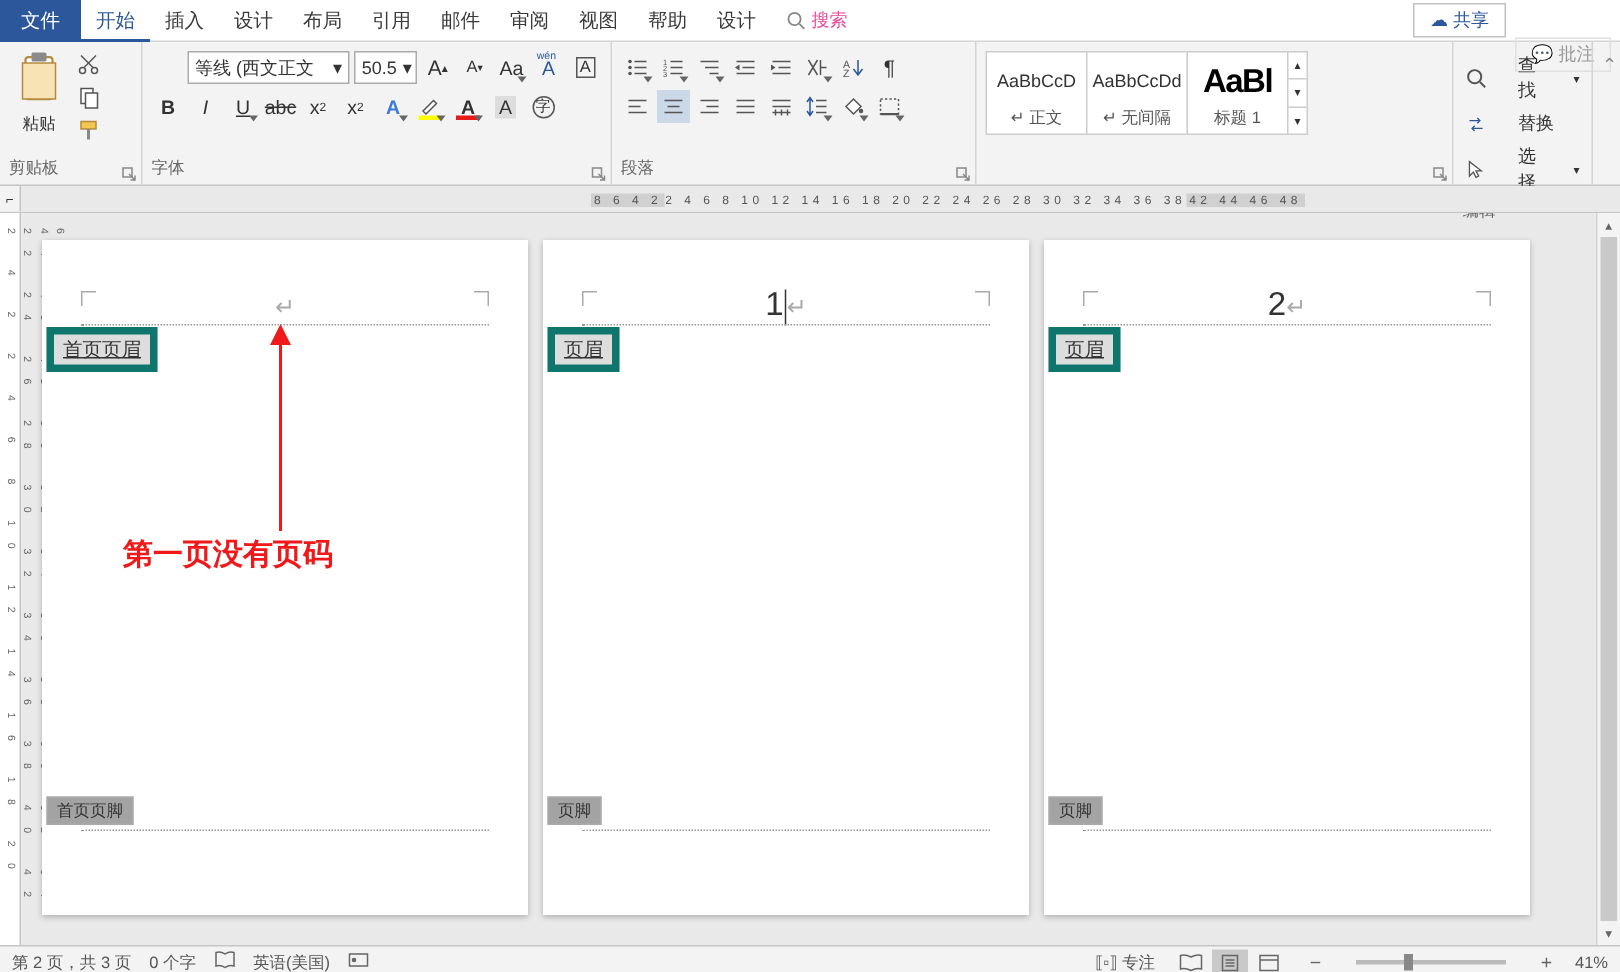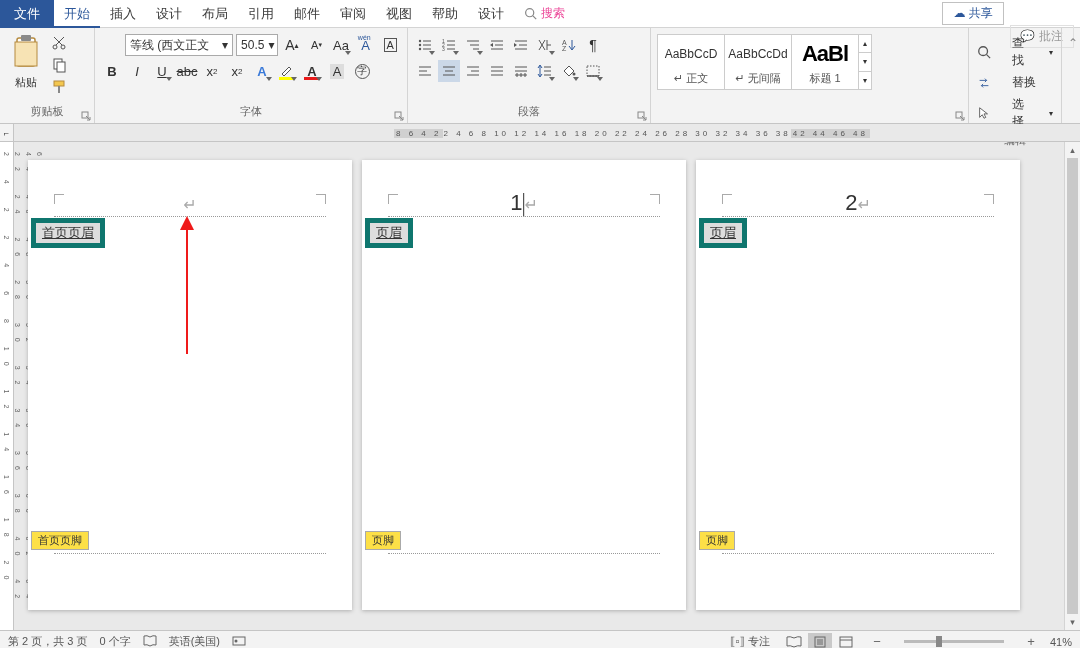--- a/index.html
+++ b/index.html
@@ -12,21 +12,21 @@
 .menubar-item.active { color: #2c579a; border-bottom: 2px solid #2c579a; }
 .menubar-spacer { flex: 1; }
 .search-box { display: flex; align-items: center; color: #ec4899; padding: 0 10px; }
 .search-box svg { margin-right: 4px; }
 .share-btn { border: 1px solid #c1c1c1; padding: 2px 10px; color: #2c579a; margin-right: 6px; font-size: 12px; }
 .comment-btn { border: 1px solid #e0e0e0; padding: 2px 10px; color: #999; margin-right: 6px; font-size: 12px; margin-top: 45px; }
 
 
 .ribbon { height: 96px; background: #f3f3f3; display: flex; border-bottom: 1px solid #c5c5c5; }
 .ribbon-group { border-right: 1px solid #d4d4d4; padding: 2px 6px 2px 6px; display: flex; flex-direction: column; position: relative; }
-.ribbon-group-label { text-align: center; font-size: 11px; color: #666; padding: 2px 0; }
+.ribbon-group-label { font-size: 11px; color: #666; padding: 2px 0; }
 .ribbon-group-body { flex: 1; display: flex; align-items: flex-start; gap: 4px; }
 .dialog-launcher { position: absolute; bottom: 3px; right: 3px; width: 10px; height: 10px; }
 .dialog-launcher svg { width: 10px; height: 10px; }
 
 
 .clipboard-paste { width: 40px; text-align: center; padding: 4px 2px; }
 .clipboard-paste-icon { width: 30px; height: 36px; margin: 0 auto 2px; }
 .clipboard-side { display: flex; flex-direction: column; gap: 4px; padding-top: 4px; }
 .small-icon { width: 18px; height: 18px; display: flex; align-items: center; justify-content: center; }
 
@@ -76,21 +76,21 @@
 .pages-wrap { flex: 1; display: flex; gap: 10px; padding: 18px 14px; overflow: hidden; }
 .page { width: 324px; height: 450px; background: #fff; box-shadow: 0 1px 4px rgba(0,0,0,0.25); position: relative; }
 .page-margin-mark { position: absolute; width: 10px; height: 10px; }
 .page-margin-mark.tl { top: 34px; left: 26px; border-left: 1px solid #aaa; border-top: 1px solid #aaa; }
 .page-margin-mark.tr { top: 34px; right: 26px; border-right: 1px solid #aaa; border-top: 1px solid #aaa; }
 .page-pgnum { position: absolute; top: 30px; left: 50%; transform: translateX(-50%); font-size: 22px; font-family: "Times New Roman", serif; }
 .page-pgnum .ret { color: #aaa; font-size: 16px; }
 .header-line { position: absolute; top: 56px; left: 26px; right: 26px; border-top: 1px dotted #999; }
 .header-tag { position: absolute; top: 58px; left: 3px; background: #ddd; border: 5px solid #0f766e; font-size: 13px; padding: 1px 6px; text-decoration: underline; }
 .footer-line { position: absolute; bottom: 56px; left: 26px; right: 26px; border-top: 1px dotted #999; }
-.footer-tag { position: absolute; bottom: 60px; left: 3px; background: #fde047; border: 1px solid #aaa; font-size: 11px; padding: 1px 6px; }
+.footer-tag { position: absolute; bottom: 60px; left: 3px; background: #a3a3a3; border: 1px solid #aaa; font-size: 11px; padding: 1px 6px; }
 
 
 .anno-arrow-line { position: absolute; top: 64px; left: 158px; width: 2px; height: 130px; background: #ef1a1a; }
 .anno-arrow-head { position: absolute; top: 56px; left: 152px; width: 0; height: 0; border-left: 7px solid transparent; border-right: 7px solid transparent; border-bottom: 14px solid #ef1a1a; }
 .anno-text { position: absolute; top: 196px; left: 54px; color: #ef1919; font-size: 20px; font-weight: bold; white-space: nowrap; }
 
 .cursor-line { display: inline-block; width: 1px; height: 24px; background: #333; vertical-align: middle; margin-left: 1px; }
 
 
 .vscroll { width: 16px; background: #f3f3f3; border-left: 1px solid #d4d4d4; position: relative; }
@@ -446,20 +446,21 @@
     <div class="page">
       <div class="page-margin-mark tl"></div>
       <div class="page-margin-mark tr"></div>
       <div class="page-pgnum"><span class="ret">↵</span></div>
       <div class="header-line"></div>
       <div class="header-tag">首页页眉</div>
       <div class="footer-line"></div>
       <div class="footer-tag">首页页脚</div>
       <div class="anno-arrow-head"></div>
       <div class="anno-arrow-line"></div>
+      <div class="anno-text">第一页没有页码</div>
     </div>
 
     <div class="page">
       <div class="page-margin-mark tl"></div>
       <div class="page-margin-mark tr"></div>
       <div class="page-pgnum"><span>1</span><span class="cursor-line"></span><span class="ret">↵</span></div>
       <div class="header-line"></div>
       <div class="header-tag">页眉</div>
       <div class="footer-line"></div>
       <div class="footer-tag">页脚</div>

